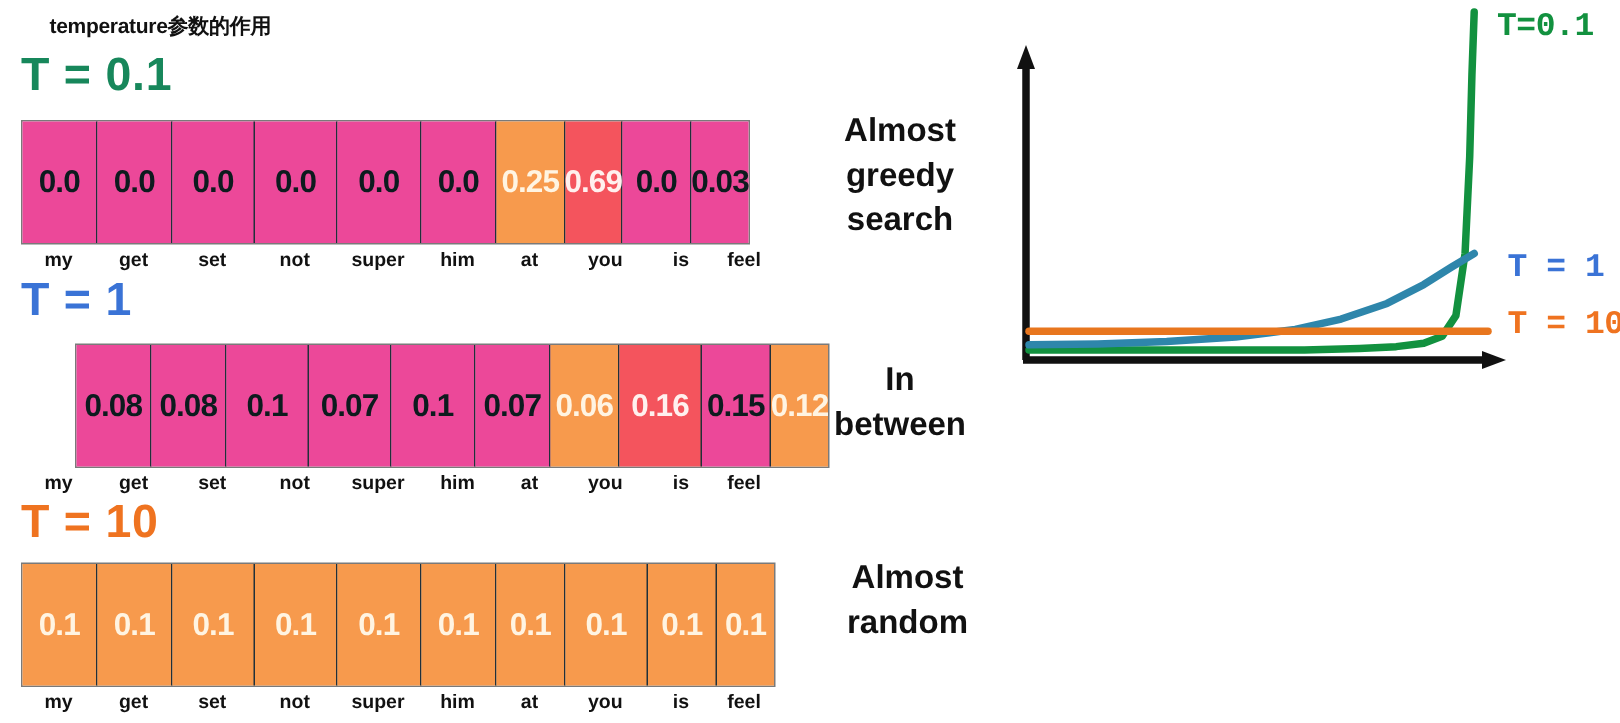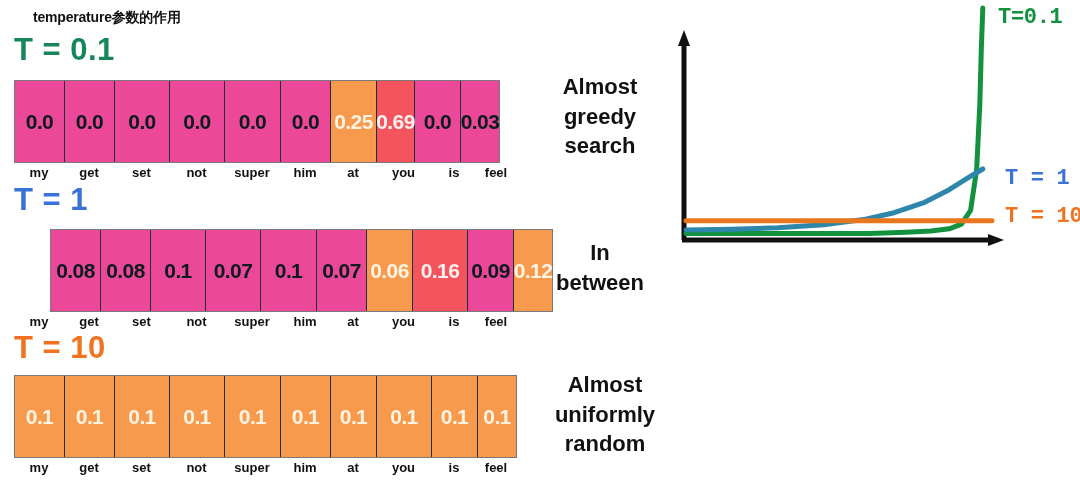--- a/index.html
+++ b/index.html
@@ -108,21 +108,21 @@
 
   <div class="barrow" id="row1" style="left:14px;top:229px;margin-left:36px;">
       <div class="cell cyan" style="width: 50px;">0.08</div>
       <div class="cell cyan" style="width: 50px;">0.08</div>
       <div class="cell cyan" style="width: 55px;">0.1</div>
       <div class="cell cyan" style="width: 55px;">0.07</div>
       <div class="cell cyan" style="width: 56px;">0.1</div>
       <div class="cell cyan" style="width: 50px;">0.07</div>
       <div class="cell orange" style="width: 46px;">0.06</div>
       <div class="cell red" style="width: 55px;">0.16</div>
-      <div class="cell cyan" style="width: 46px;">0.09</div>
+      <div class="cell cyan" style="width: 46px;">0.15</div>
       <div class="cell orange" style="width: 38px;">0.12</div>
     </div>
   <div class="ticks" id="ticks1" style="left:14px;top:314px;">
       <div class="tick" style="width: 50px;">my</div>
       <div class="tick" style="width: 50px;">get</div>
       <div class="tick" style="width: 55px;">set</div>
       <div class="tick" style="width: 55px;">not</div>
       <div class="tick" style="width: 56px;">super</div>
       <div class="tick" style="width: 50px;">him</div>
       <div class="tick" style="width: 46px;">at</div>
@@ -158,21 +158,20 @@
       <div class="tick" style="width: 56px;">super</div>
       <div class="tick" style="width: 50px;">him</div>
       <div class="tick" style="width: 46px;">at</div>
       <div class="tick" style="width: 55px;">you</div>
       <div class="tick" style="width: 46px;">is</div>
       <div class="tick" style="width: 38px;">feel</div>
     </div>
 
   <div class="caption center" style="left:530px;top:370px;width:150px;">
     <div>Almost</div>
-    <div>uniformly</div>
     <div>random</div>
   </div>
 
   <div id="chart">
     <svg width="420" height="260" viewBox="0 0 420 260">
 
       <g>
         <line x1="24" y1="240" x2="24" y2="40" stroke="#111111" stroke-width="5" stroke-linecap="butt"></line>
         <polygon points="24,30 18,46 30,46" fill="#111111"></polygon>
         <line x1="22" y1="240" x2="334" y2="240" stroke="#111111" stroke-width="5" stroke-linecap="butt"></line>

